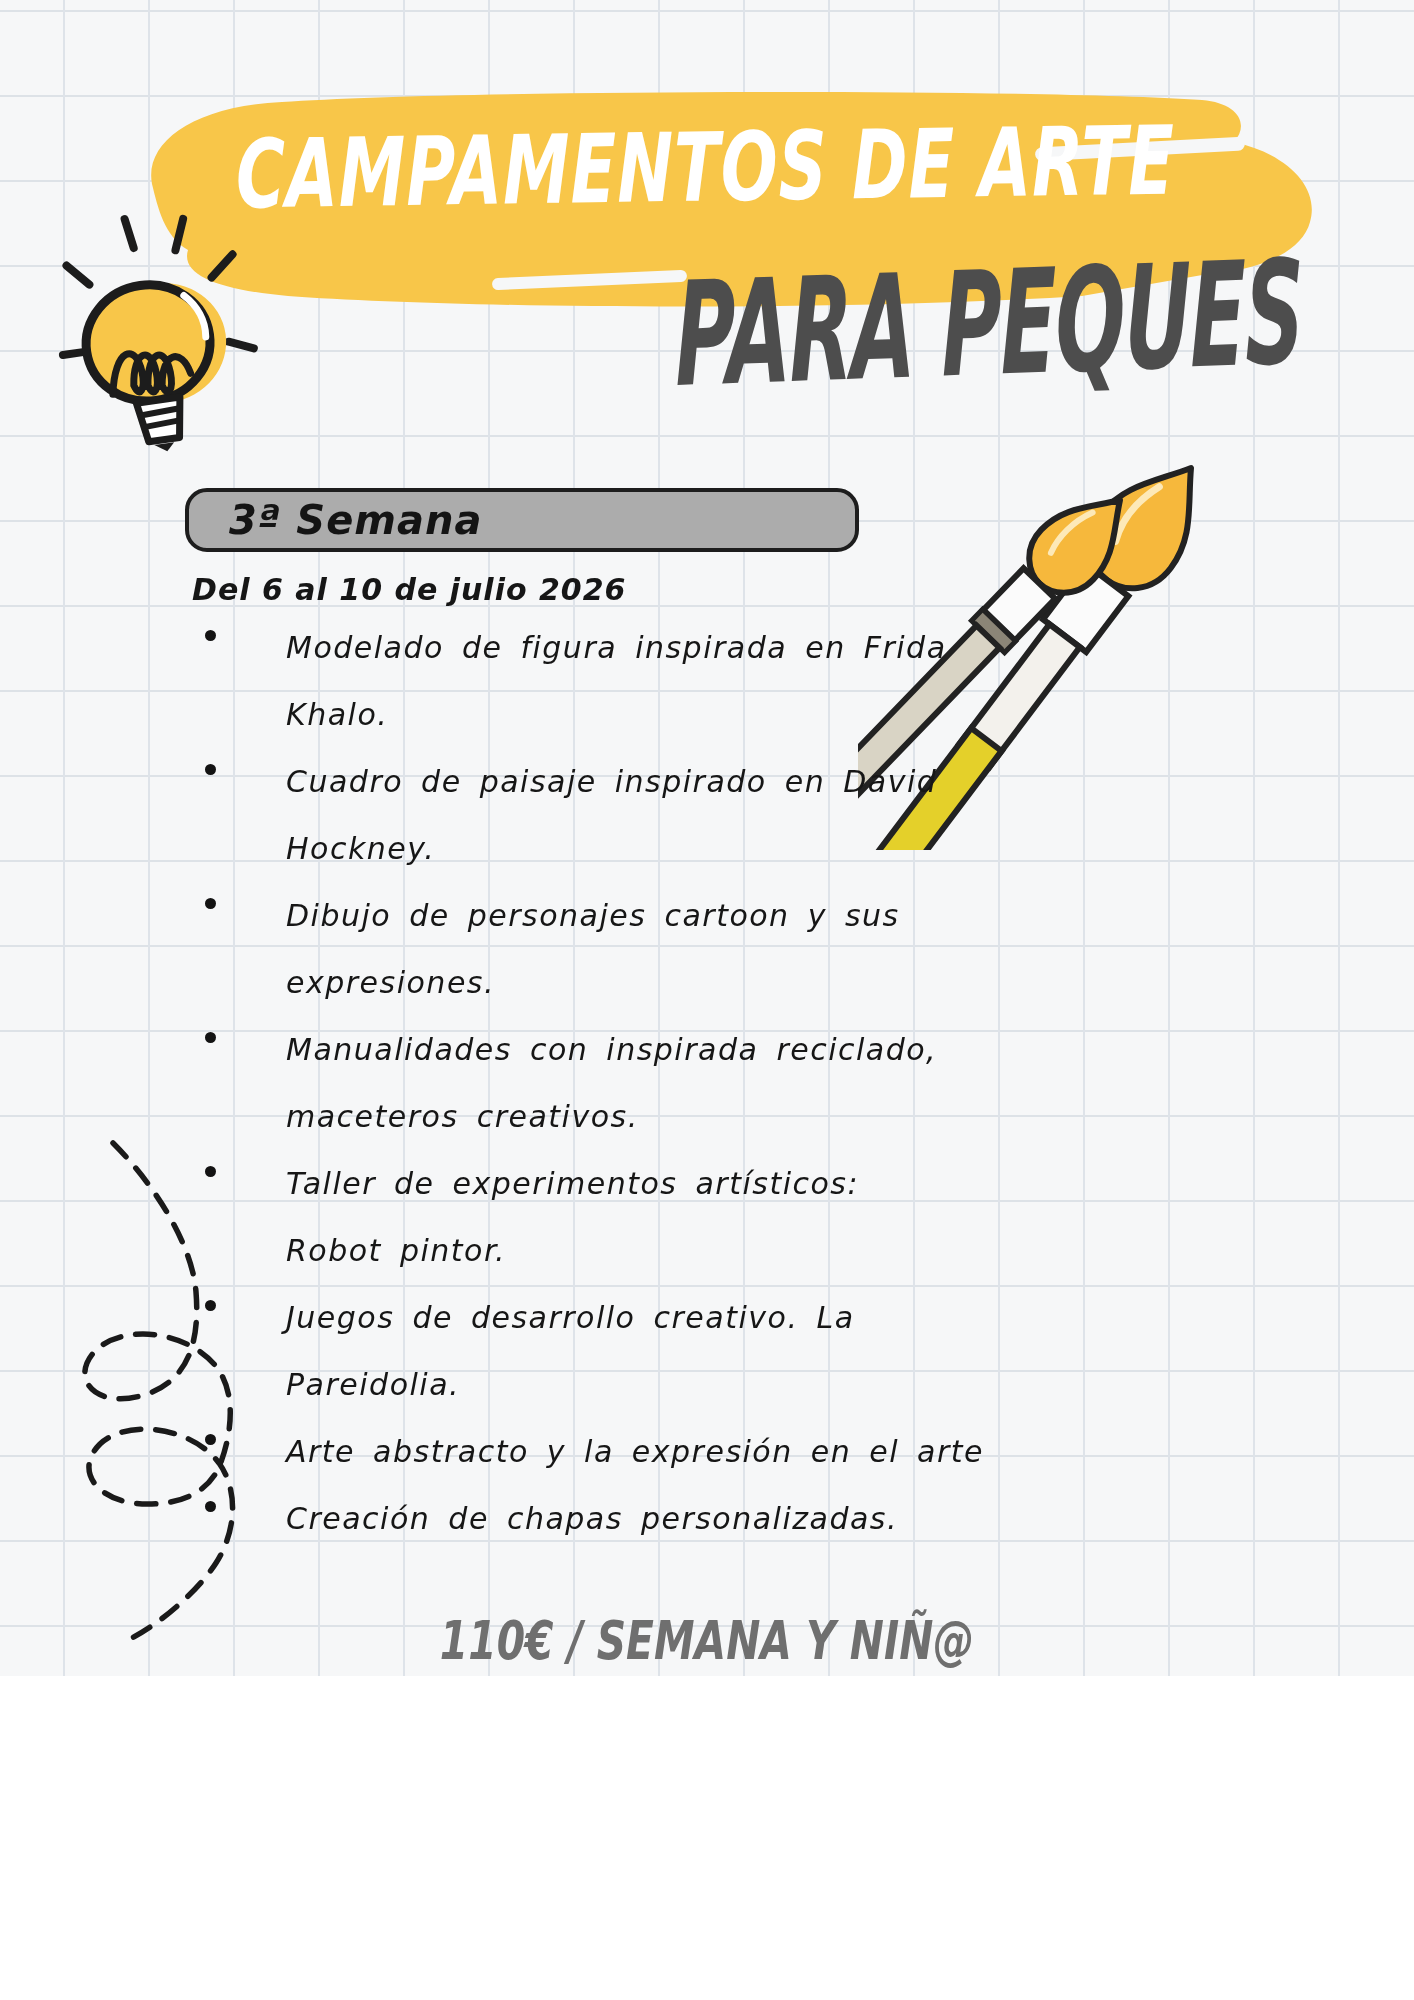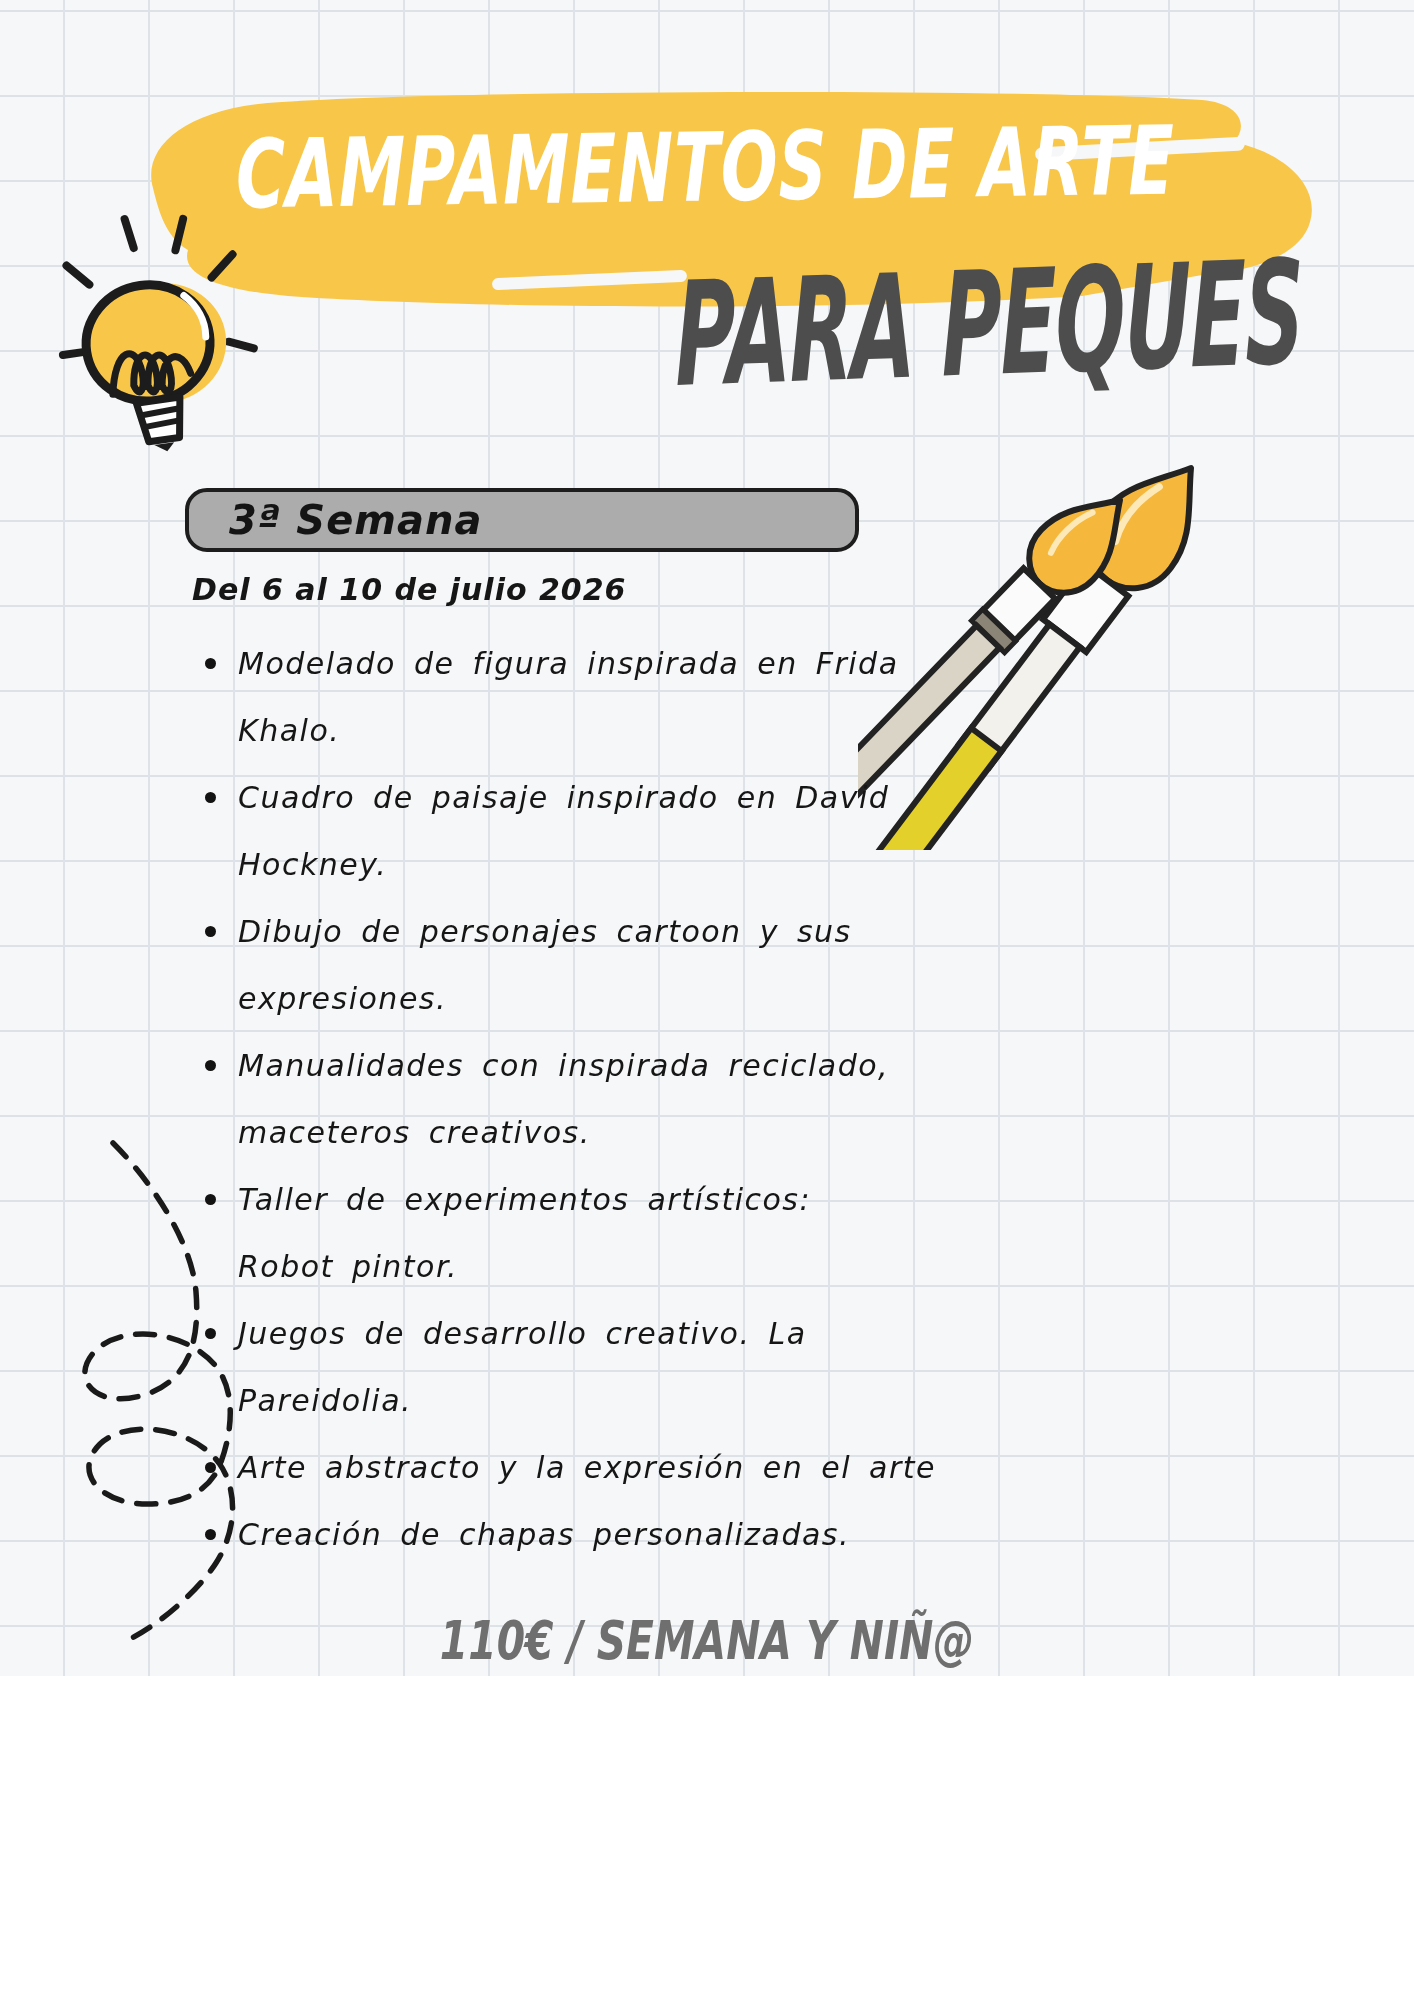--- a/index.html
+++ b/index.html
@@ -28,21 +28,21 @@
   
   #week-badge{
     left:185px;top:488px;width:674px;height:64px;
     background:#acacac;border:4px solid #1d1d1d;border-radius:22px;
     display:flex;align-items:center;box-sizing:border-box;padding-left:40px;
   }
   #week-badge .txt{font-size:40px;font-weight:600;color:#141414;letter-spacing:1px;}
   #date-line{left:180px;top:572px;font-size:30px;font-weight:600;color:#161616;letter-spacing:1px;white-space:nowrap;margin-left:12px;}
   
   #activities{left:205px;top:630px;width:980px;}
-  .act-line{position:relative;height:67px;display:flex;align-items:center;}
+  .act-line{position:relative;height:67px;display:flex;gap:48px;}
   .act-line .dot{
     width:11px;height:11px;border-radius:50%;background:#131313;
     margin-right:22px;flex:0 0 auto;
   }
   .act-line .spacer{width:33px;flex:0 0 auto;}
   .act-line .txt{
     font-size:30px;color:#161616;letter-spacing:1.5px;word-spacing:7px;white-space:nowrap;
   }
   
   .center-line{left:0;right:0;text-align:center;white-space:nowrap;}

